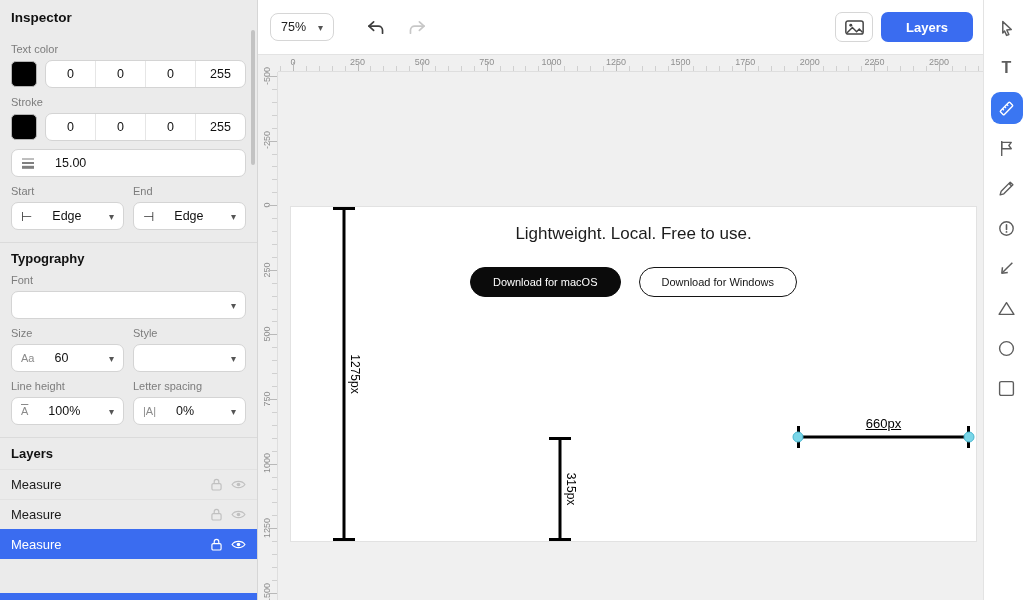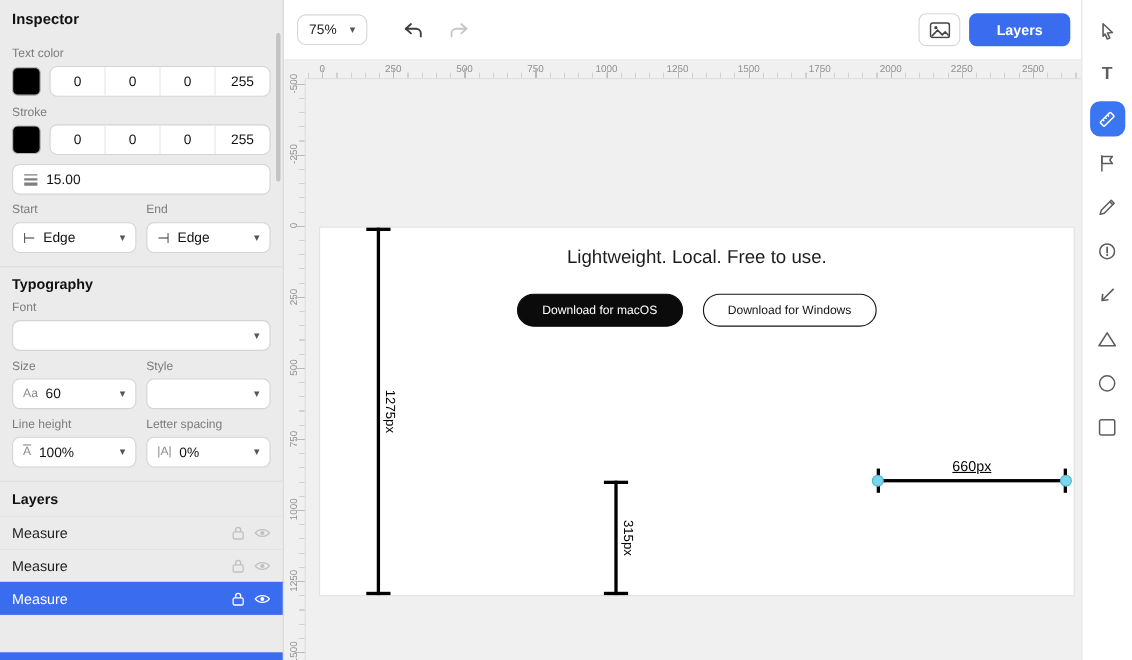--- a/index.html
+++ b/index.html
@@ -15,21 +15,21 @@
   .sb-pad { padding:8px 11px 0; }
   .sb-title { font-size:13.5px; font-weight:bold; color:#111; padding:2px 0 10px; }
   .sb-heading { font-size:13px; font-weight:bold; color:#111; margin:4px 0 8px; }
   .sb-label { font-size:11px; color:#7c7c7c; margin:8px 0 5px; }
   .row { display:flex; align-items:center; gap:8px; }
   .swatch { width:26px; height:26px; background:#000; border:1px solid #b5b5b5; border-radius:5px; flex:none; }
   .quad { flex:1; display:flex; background:#fff; border:1px solid #d4d4d4; border-radius:7px;
           height:28px; align-items:stretch; overflow:hidden; }
   .cell { flex:1; display:flex; align-items:center; justify-content:center; font-size:12.5px; color:#111; }
   .cell + .cell { border-left:1px solid #e6e6e6; }
-  .field { display:flex; align-items:center; gap:7px; background:#fff; border:1px solid #d4d4d4;
+  .field { display:flex; align-items:center; gap:20px; background:#fff; border:1px solid #d4d4d4;
            border-radius:7px; height:28px; padding:0 9px; font-size:12.5px; color:#111; }
   .mt8 { margin-top:8px; }
   .f-icon { color:#7f7f7f; display:flex; align-items:center; }
   .f-icon svg { display:block; }
   .glyph { font-size:13px; color:#333; }
   .caret { margin-left:auto; font-size:10px; color:#555; }
   .two-col { display:flex; gap:9px; }
   .col { flex:1; min-width:0; }
   .divider { height:1px; background:#dbdbdb; margin:12px -11px 8px; }
   .prefix { font-size:11px; color:#8a8a8a; }

